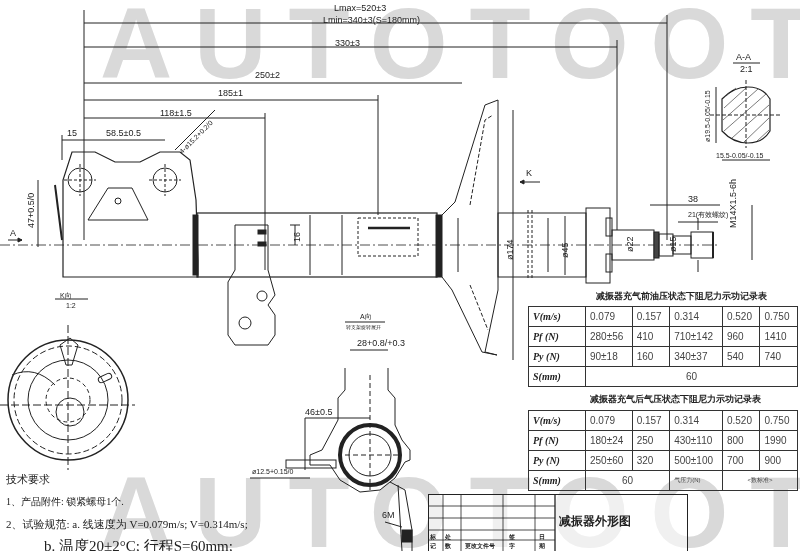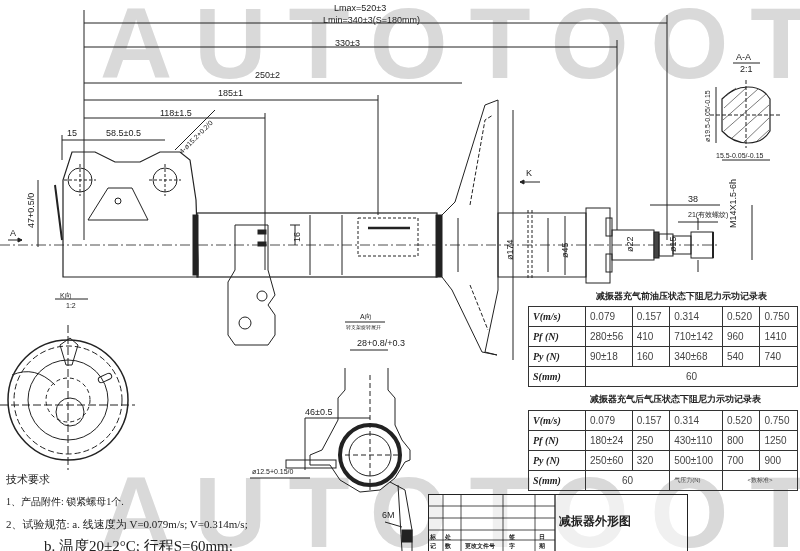--- a/index.html
+++ b/index.html
@@ -207,21 +207,21 @@
     <td>280±56</td>
     <td>410</td>
     <td>710±142</td>
     <td>960</td>
     <td>1410</td>
   </tr>
   <tr>
     <td class="hdr">Py (N)</td>
     <td>90±18</td>
     <td>160</td>
-    <td>340±68</td>
+    <td>340±37</td>
     <td>540</td>
     <td>740</td>
   </tr>
   <tr>
     <td class="hdr">S(mm)</td>
     <td colspan="5" style="text-align:center">60</td>
   </tr>
 </tbody>
   </table>
 
@@ -235,21 +235,21 @@
     <td>0.314</td>
     <td>0.520</td>
     <td>0.750</td>
   </tr>
   <tr>
     <td class="hdr">Pf (N)</td>
     <td>180±24</td>
     <td>250</td>
     <td>430±110</td>
     <td>800</td>
-    <td>1250</td>
+    <td>1990</td>
   </tr>
   <tr>
     <td class="hdr">Py (N)</td>
     <td>250±60</td>
     <td>320</td>
     <td>500±100</td>
     <td>700</td>
     <td>900</td>
   </tr>
   <tr>

